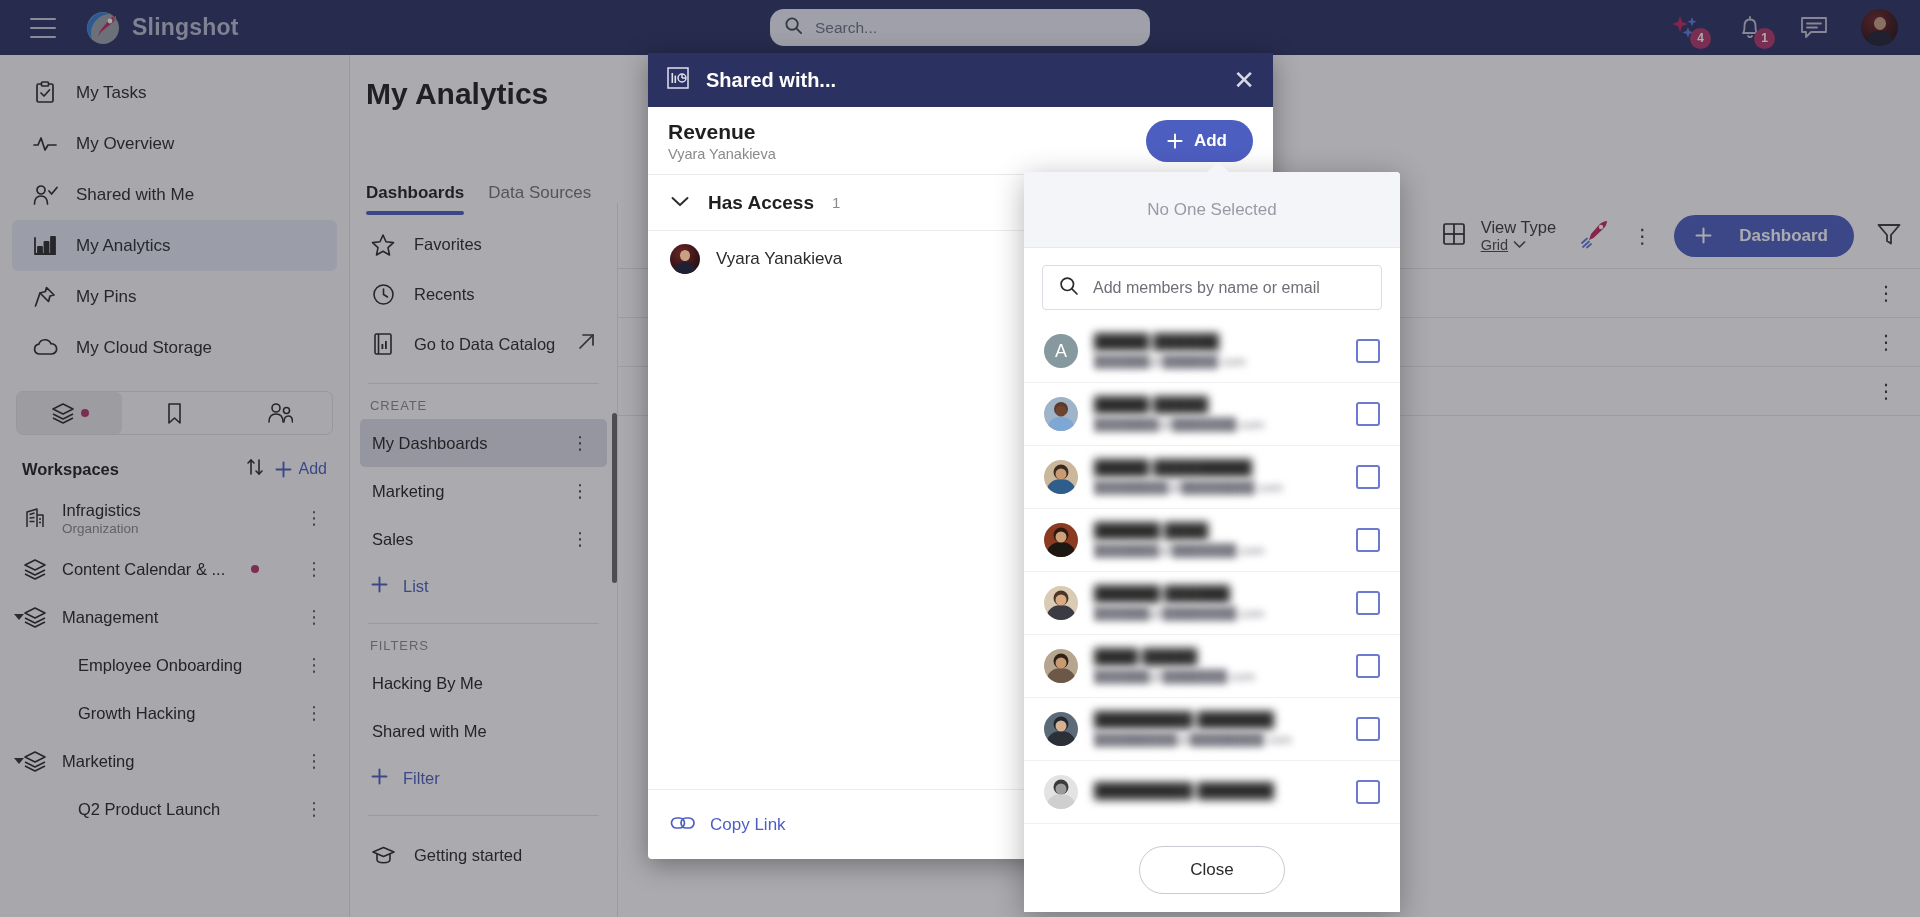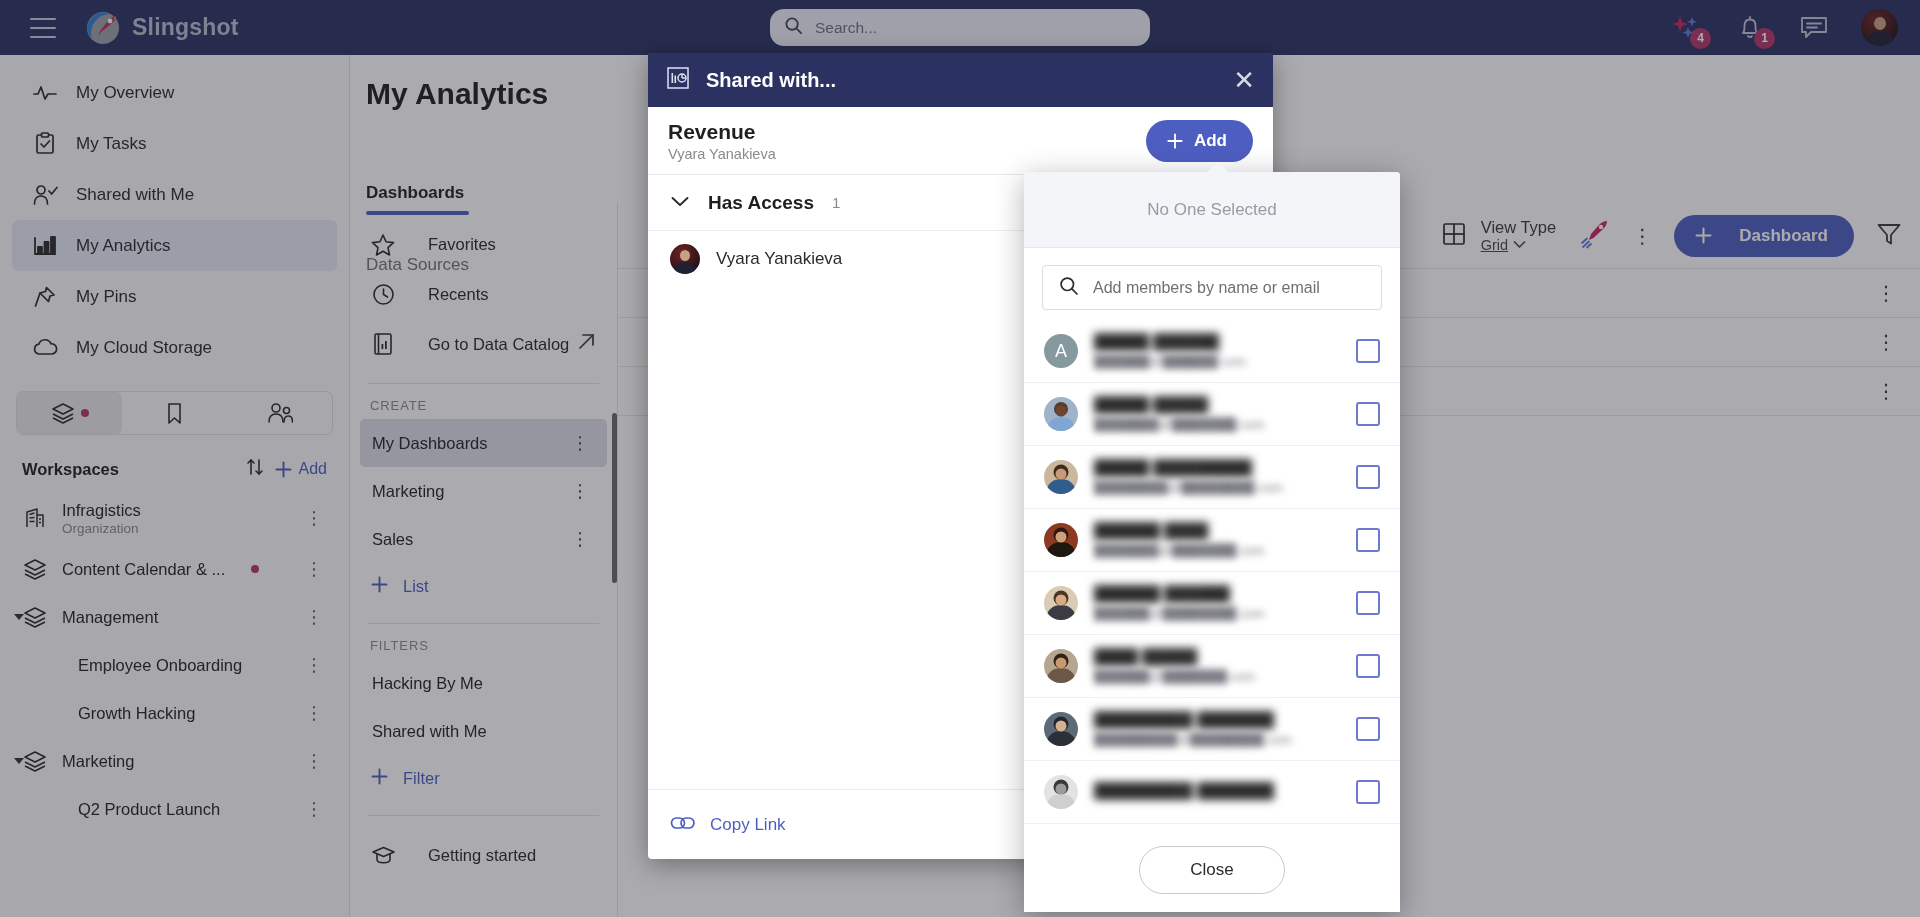--- a/index.html
+++ b/index.html
@@ -90,29 +90,29 @@
     font-size:16.5px; color:#262626;
   }
   .otherproj{ padding-left:80px; color:#4d5ec1; font-size:15.5px; height:38px; display:flex; align-items:center; cursor:pointer;}
   .caret{ position:absolute; left:14px; width:0;height:0; border-left:6px solid #333; border-top:4.5px solid transparent;
           border-bottom:4.5px solid transparent; }
   .caret.open{ border-left:5px solid transparent; border-right:5px solid transparent; border-top:6px solid #333; border-bottom:none;}
 
   
   .main{ position:absolute; left:350px; top:55px; right:0; bottom:0; background:#fff; }
   .page-title{ position:absolute; left:16px; top:22px; font-size:30px; font-weight:bold; color:#1f1f1f;}
-  .tabs{ position:absolute; left:16px; top:128px; display:flex; gap:40px;flex-direction:column;}
+  .tabs{ position:absolute; left:16px; top:128px; display:flex; gap:24px;}
   .tab{ font-size:17px; color:#757575; padding-bottom:12px; cursor:pointer; position:relative;}
   .tab.active{ color:#1f1f1f; font-weight:bold;}
   .tab.active:after{ content:""; position:absolute; left:0; right:0; bottom:0; height:4px; background:#4d5ec1; border-radius:2px;}
 
   .leftpanel{
     position:absolute; left:0; top:148px; width:268px; bottom:0; border-right:1px solid #e6e6e6; padding-top:16px;
   }
-  .lp-item{ height:50px; display:flex; align-items:center; gap:32px; padding-left:20px; font-size:16.5px; color:#2b2b2b; cursor:pointer; position:relative;}
+  .lp-item{ height:50px; display:flex; align-items:center; gap:18px; padding-left:20px; font-size:16.5px; color:#2b2b2b; cursor:pointer; position:relative;}
   .lp-item .ext{ position:absolute; right:22px; color:#3b3b3b;}
   .lp-sep{ height:1px; background:#e4e4e4; margin:14px 18px;}
   .lp-cap{ font-size:13px; letter-spacing:.9px; color:#8c8c8c; padding-left:20px; margin-bottom:6px;}
   .lp-row{ height:48px; margin:0 10px; display:flex; align-items:center; padding-left:12px; font-size:16.5px;
            color:#262626; border-radius:5px; cursor:pointer; position:relative;}
   .lp-row.active{ background:#dcdde6;}
   .lp-row .kebab{ position:absolute; right:18px; color:#444; font-size:18px;}
   .lp-add{ height:46px; display:flex; align-items:center; gap:14px; padding-left:20px; color:#4d5ec1; font-size:16.5px; cursor:pointer;}
   .scrollbar{ position:absolute; left:262px; top:210px; width:5px; height:170px; background:#6a6a6a; border-radius:3px;}
 
@@ -270,36 +270,36 @@
       </div>
     </div>
   </div>
 
   <div class="sidebar">
 
     <div style="height:12px"></div>
 
     <div class="nav-item">
       <span class="nav-icon">
-        <svg width="24" height="20" viewBox="0 0 24 20" fill="none" stroke="#2b2b2b" stroke-width="1.7" stroke-linecap="round" stroke-linejoin="round">
-          <path d="M1 11 H5 L8 4 L12 16 L15 11 H23"></path>
-        </svg>
-      </span>
-      <span>My Overview</span>
-    </div>
-
-    <div class="nav-item">
-      <span class="nav-icon">
         <svg width="22" height="24" viewBox="0 0 22 24" fill="none" stroke="#2b2b2b" stroke-width="1.7" stroke-linejoin="round">
           <rect x="3" y="3" width="16" height="18" rx="1.5"></rect>
           <rect x="7.5" y="1" width="7" height="4" rx="1" fill="#fafafa"></rect>
           <path d="M7 12 L10 15 L15.5 9" stroke-linecap="round"></path>
         </svg>
       </span>
       <span>My Tasks</span>
+    </div>
+
+    <div class="nav-item">
+      <span class="nav-icon">
+        <svg width="24" height="20" viewBox="0 0 24 20" fill="none" stroke="#2b2b2b" stroke-width="1.7" stroke-linecap="round" stroke-linejoin="round">
+          <path d="M1 11 H5 L8 4 L12 16 L15 11 H23"></path>
+        </svg>
+      </span>
+      <span>My Overview</span>
     </div>
 
     <div class="nav-item">
       <span class="nav-icon">
         <svg width="26" height="22" viewBox="0 0 26 22" fill="none" stroke="#2b2b2b" stroke-width="1.7" stroke-linecap="round" stroke-linejoin="round">
           <circle cx="9" cy="6" r="4"></circle>
           <path d="M2.5 20 C2.5 14.5 5.5 12 9 12 C12.5 12 15.5 14.5 15.5 20"></path>
           <path d="M17 7 L19.6 10 L25 3.5"></path>
         </svg>
       </span>

